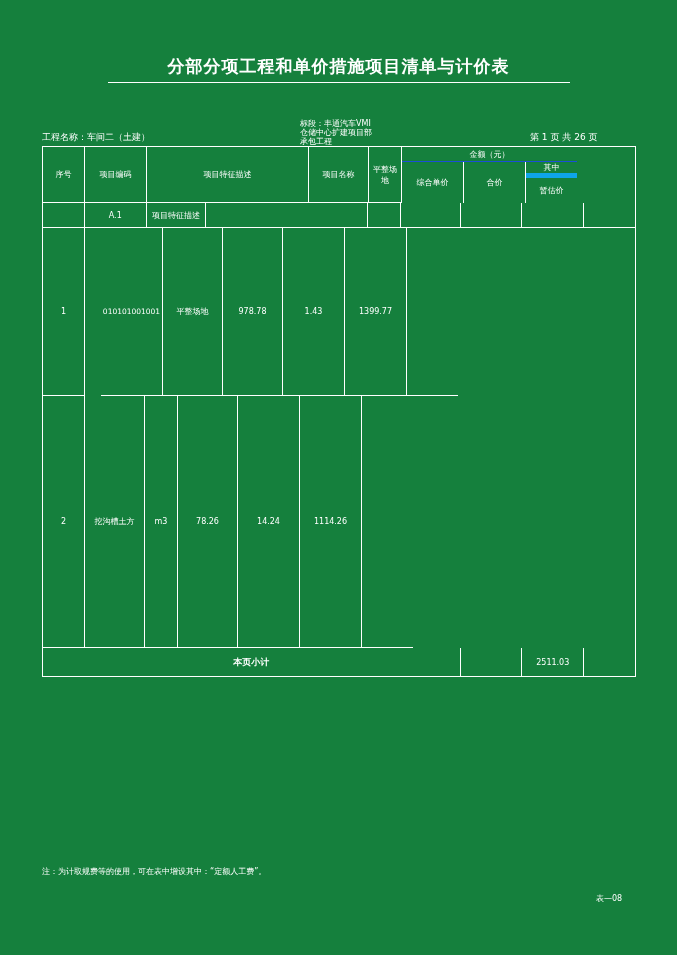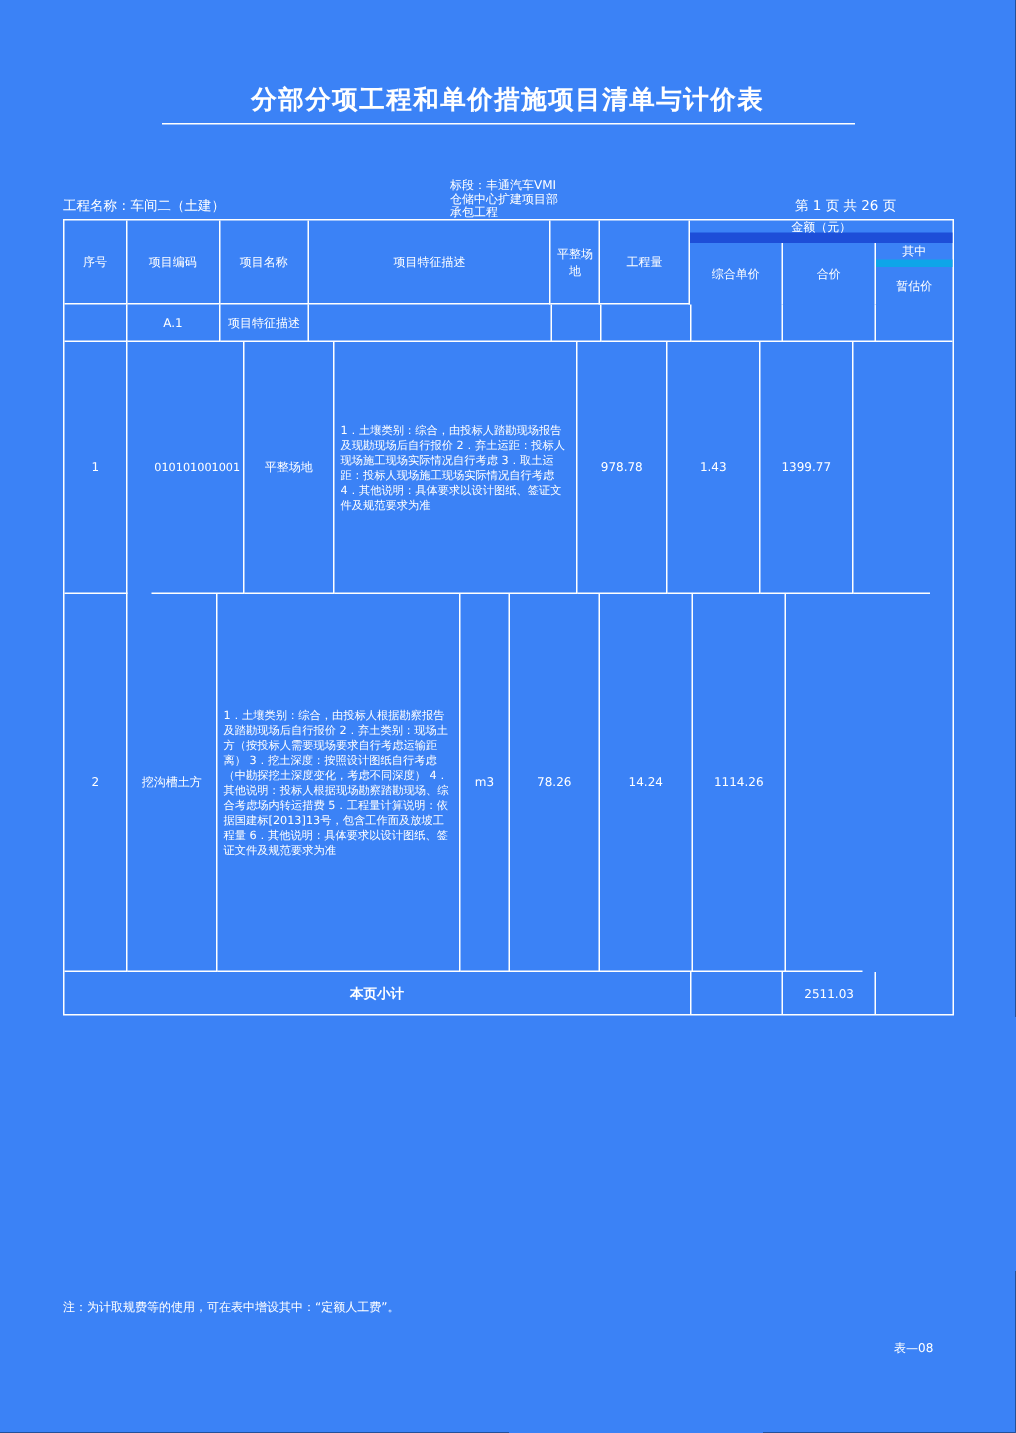--- a/index.html
+++ b/index.html
@@ -13,21 +13,21 @@
     position: relative;
     font-family: "DejaVu Sans", "Liberation Sans", sans-serif;
     color: #ffffff;
     overflow: hidden;
   }
   .page {
     position: absolute;
     left: 0; top: 0;
     width: 677px;
     height: 955px;
-    background: #3b82f6;
+    background: #15803d;
   }
   .title {
     position: absolute;
     left: 0;
     top: 55px;
     width: 677px;
     text-align: center;
     font-size: 17px;
     font-weight: bold;
     letter-spacing: 1px;
@@ -100,21 +100,21 @@
   .c-feat  { width: 162px; }
   .c-unit  { width: 33px; }
   .c-qty   { width: 60px; }
   .c-price { width: 62px; }
   .c-total { width: 62px; }
   .c-other { width: 51px; }
 
   .amount-group { width: 175px; }
   .amt-head-top {
     height: 15px;
-    border-bottom: 7px solid #1d4ed8;
+    border-bottom: 1px solid #1d4ed8;
     border-right: none;
     display: flex;
     align-items: center;
     justify-content: center;
     font-size: 8px;
     box-sizing: border-box;
   }
   .amt-head-bottom { display: flex; height: 41px; }
   .sub-other-col { width: 51px; box-sizing: border-box; }
   .sub-other-top {
@@ -179,24 +179,23 @@
   </div>
 
   <div class="hdr-left">工程名称：车间二（土建）</div>
   <div class="hdr-pages">第 1 页  共 26 页</div>
 
   <div class="tbl">
 
     <div class="row head-row">
       <div class="cell c-seq">序号</div>
       <div class="cell c-code">项目编码</div>
+      <div class="cell c-feat">项目特征描述</div>
       <div class="cell c-name">项目名称</div>
-      <div class="cell c-feat">项目特征描述</div>
       <div class="cell c-unit">平整场地</div>
-      <div class="cell c-qty">工程量</div>
       <div class="amount-group">
         <div class="amt-head-top">金额（元）</div>
         <div class="amt-head-bottom">
           <div class="cell c-price" style="height:41px;border-bottom:none;">综合单价</div>
           <div class="cell c-total" style="height:41px;border-bottom:none;">合价</div>
           <div class="sub-other-col">
             <div class="sub-other-top">其中</div>
             <div class="sub-other-bottom">暂估价</div>
           </div>
         </div>
@@ -212,43 +211,29 @@
       <div class="cell c-qty" style="height:25px;"></div>
       <div class="cell c-price" style="height:25px;"></div>
       <div class="cell c-total" style="height:25px;"></div>
       <div class="cell c-other last" style="height:25px;"></div>
     </div>
 
     <div class="row">
       <div class="cell c-seq" style="height:168px;">1</div>
       <div class="cell c-code code-text" style="height:168px;margin-left:16px;">010101001001</div>
       <div class="cell c-name" style="height:168px;">平整场地</div>
-      <div class="cell c-feat feat-cell" style="height:168px;">
-        <span class="feat-text">1．土壤类别：综合，由投标人踏勘现场报告及现勘现场后自行报价
-2．弃土运距：投标人现场施工现场实际情况自行考虑
-3．取土运距：投标人现场施工现场实际情况自行考虑
-4．其他说明：具体要求以设计图纸、签证文件及规范要求为准</span>
-      </div>
       <div class="cell c-qty" style="height:168px;">978.78</div>
       <div class="cell c-price" style="height:168px;">1.43</div>
       <div class="cell c-total" style="height:168px;">1399.77</div>
       <div class="cell c-other last" style="height:168px;"></div>
     </div>
 
     <div class="row">
       <div class="cell c-seq" style="height:252px;">2</div>
       <div class="cell c-name" style="height:252px;">挖沟槽土方</div>
-      <div class="cell c-feat feat-cell" style="height:252px;">
-        <span class="feat-text">1．土壤类别：综合，由投标人根据勘察报告及踏勘现场后自行报价
-2．弃土类别：现场土方（按投标人需要现场要求自行考虑运输距离）
-3．挖土深度：按照设计图纸自行考虑（中勘探挖土深度变化，考虑不同深度）
-4．其他说明：投标人根据现场勘察踏勘现场、综合考虑场内转运措费
-5．工程量计算说明：依据国建标[2013]13号，包含工作面及放坡工程量
-6．其他说明：具体要求以设计图纸、签证文件及规范要求为准</span>
-      </div>
       <div class="cell c-unit" style="height:252px;">m3</div>
       <div class="cell c-qty" style="height:252px;">78.26</div>
       <div class="cell c-price" style="height:252px;">14.24</div>
       <div class="cell c-total" style="height:252px;">1114.26</div>
       <div class="cell c-other last" style="height:252px;"></div>
     </div>
 
     <div class="row last">
       <div class="cell subtotal-cell" style="width:419px;height:28px;">本页小计</div>
       <div class="cell c-price" style="height:28px;"></div>

